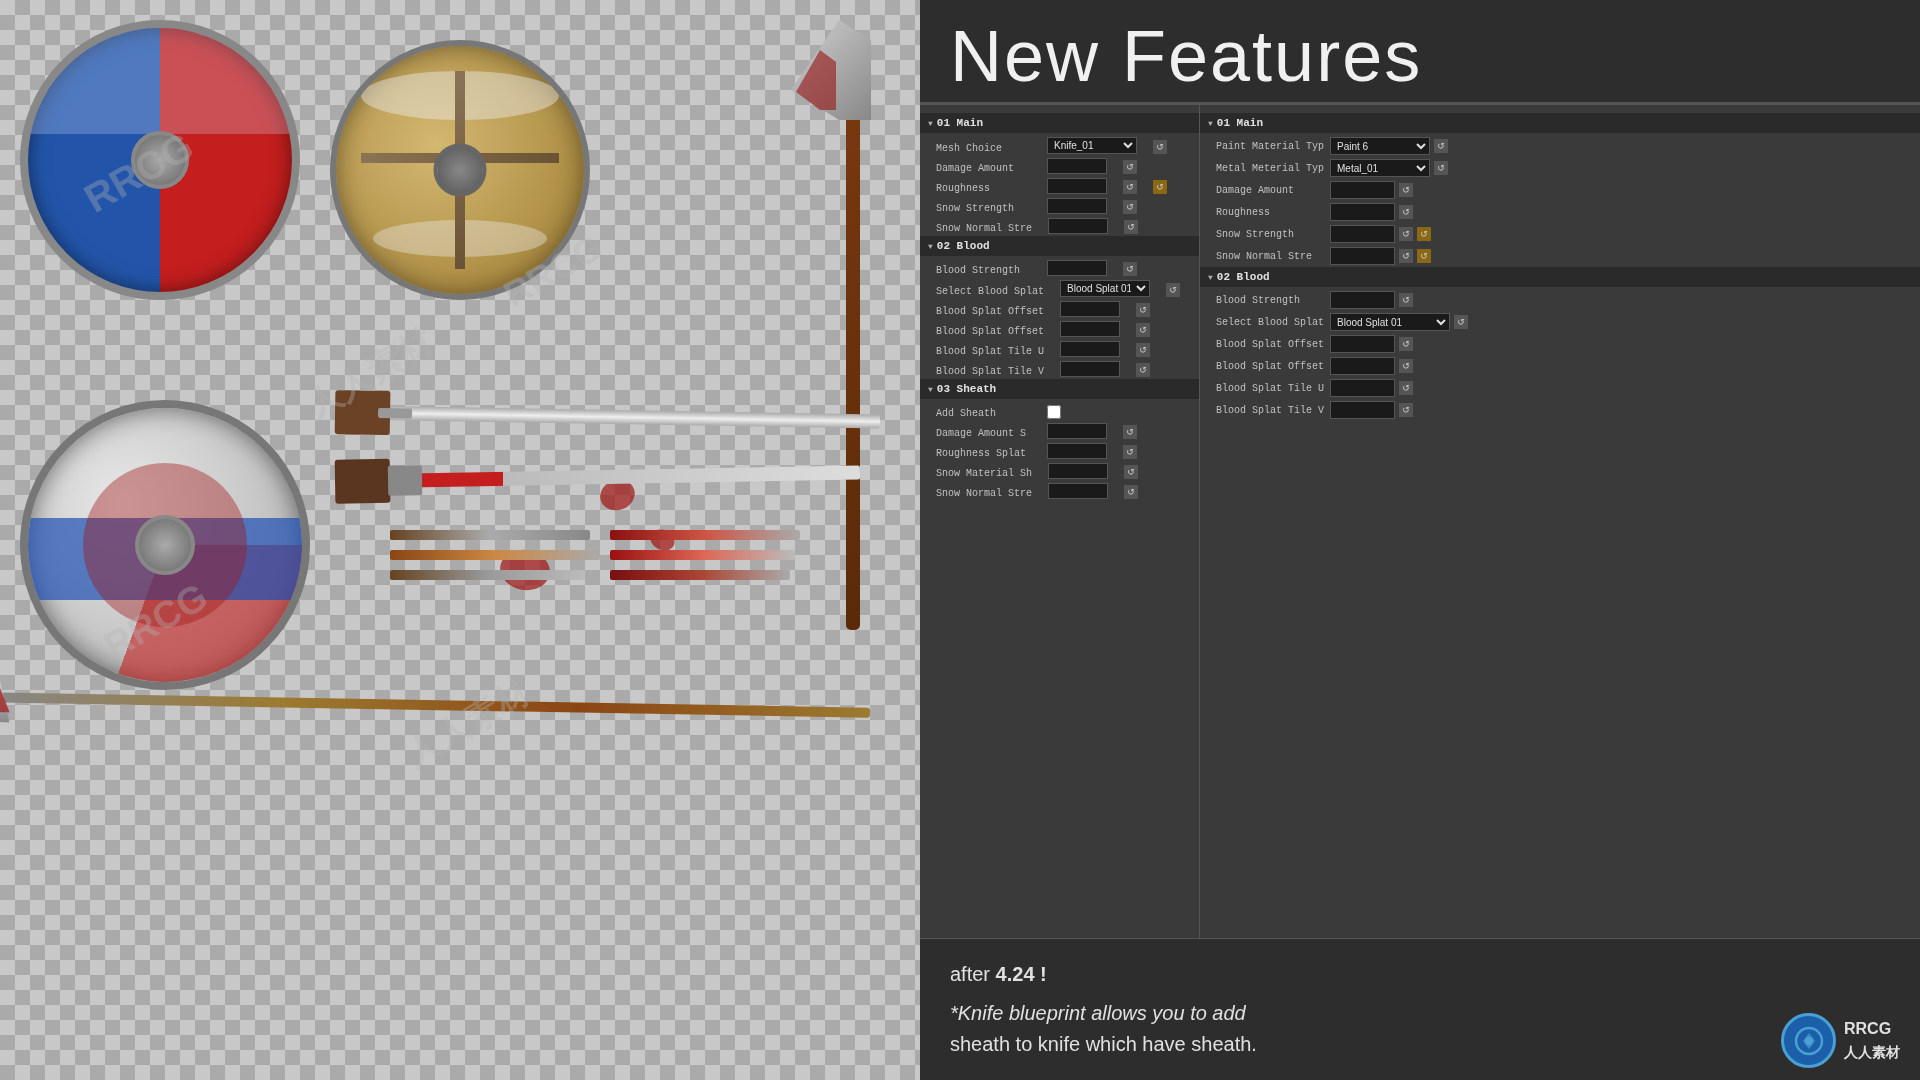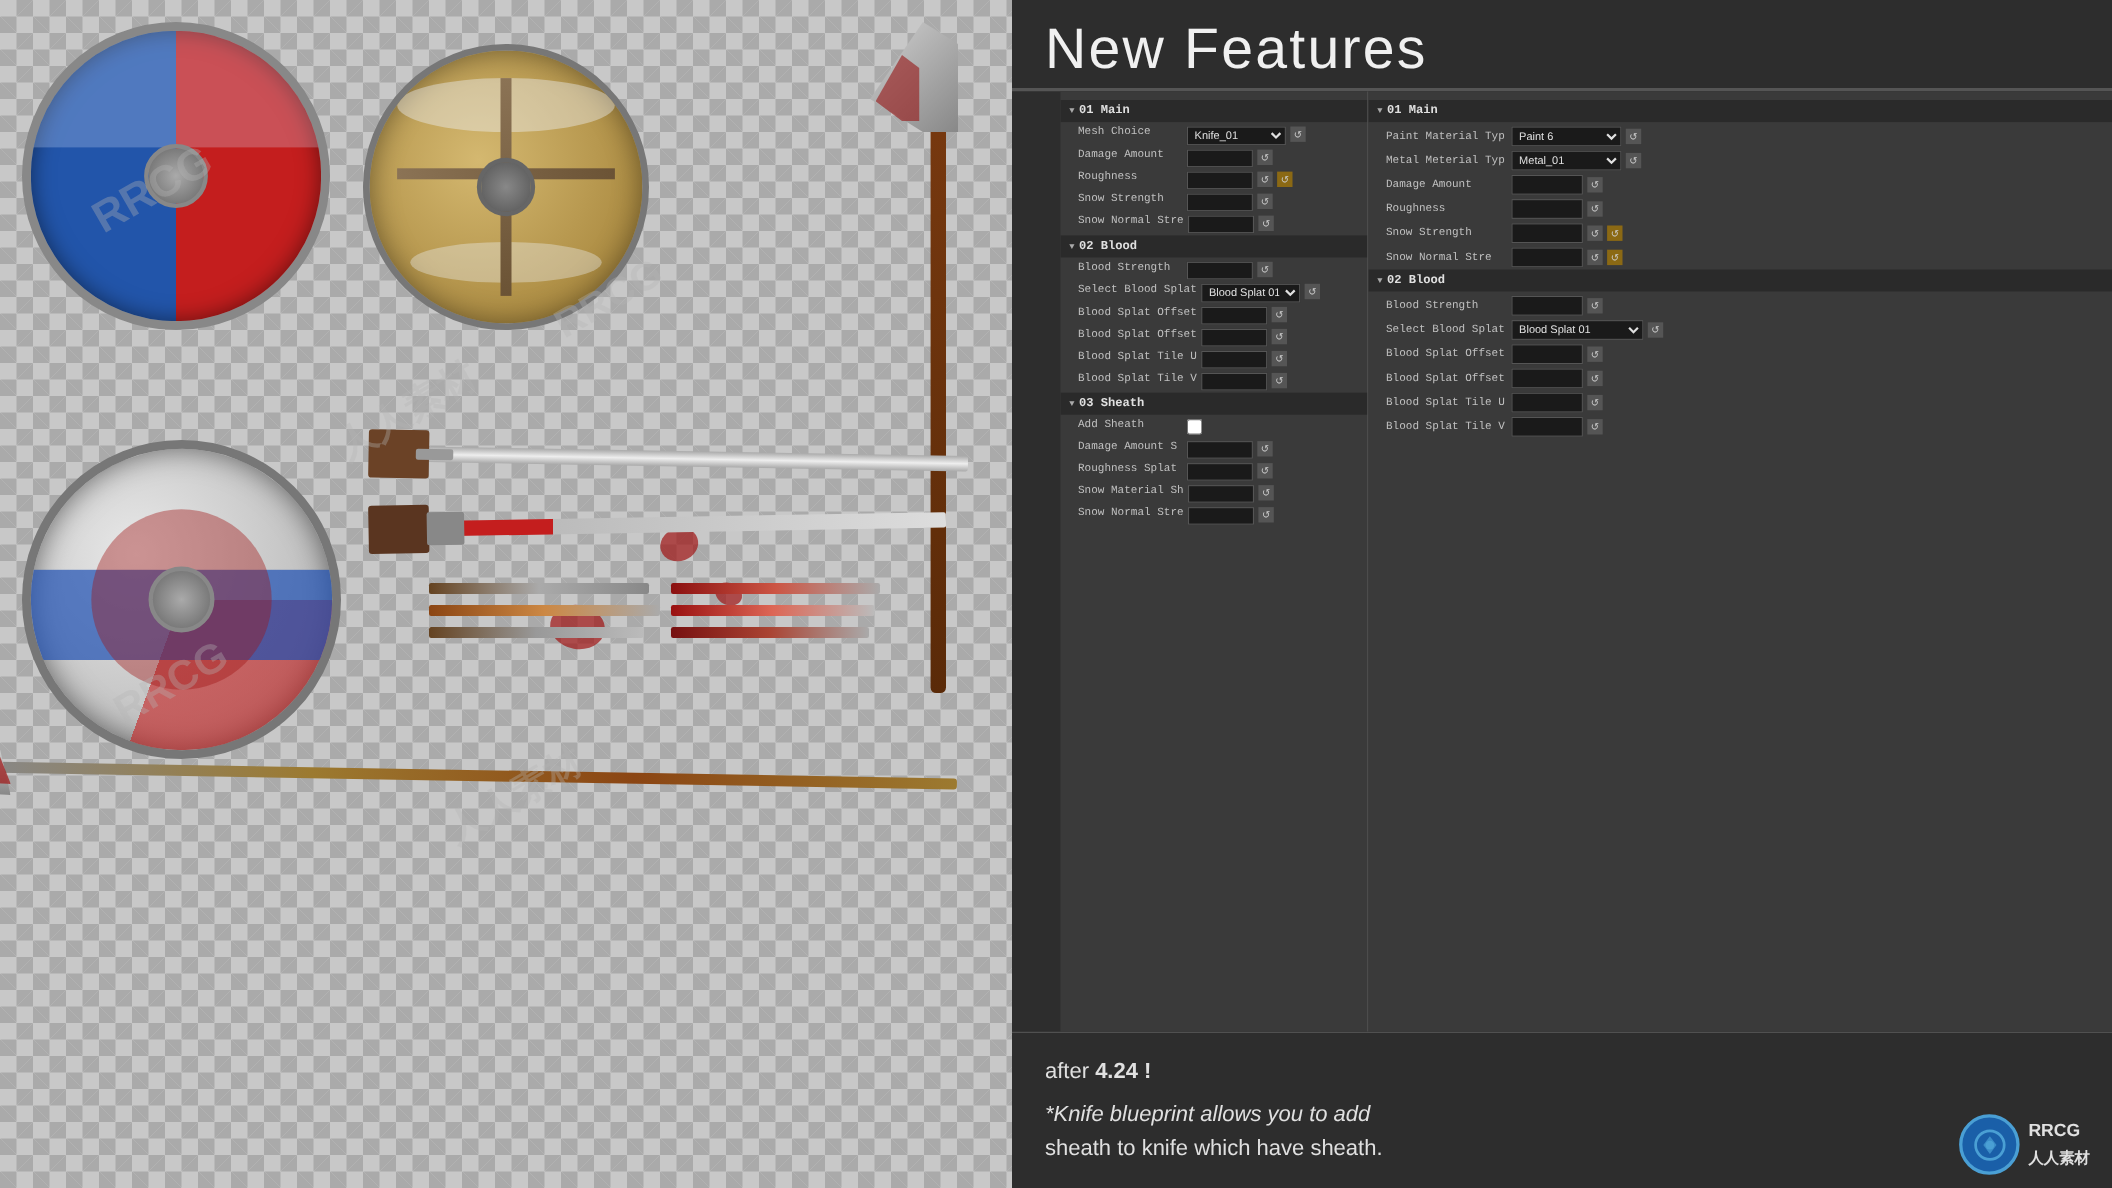--- a/index.html
+++ b/index.html
@@ -48,32 +48,31 @@
     }
 
     
     .title-area {
       background: #2d2d2d;
       padding: 15px 30px 5px 30px;
       border-bottom: 3px solid #555;
     }
 
     .title-area h1 {
-      font-size: 52px;
+      font-size: 72px;
       color: #f0f0f0;
       font-weight: 300;
       letter-spacing: 2px;
     }
 
     
     .ui-panels {
       display: flex;
       flex: 1;
       overflow: hidden;
-      padding-left: 44px;
     }
 
     
     .blueprint-panel {
       width: 280px;
       background: #3a3a3a;
       padding: 8px 0;
       font-family: 'Courier New', monospace;
       font-size: 11px;
       color: #d0d0d0;
@@ -95,23 +94,23 @@
     }
 
     .section-header::before {
       content: '▼';
       font-size: 8px;
       color: #aaa;
     }
 
     .property-row {
       display: flex;
-      align-items: flex-start;
+      align-items: flex-end;
       padding: 2px 8px 2px 16px;
-      gap: 4px;
+      gap: 16px;
       min-height: 20px;
     }
 
     .property-label {
       color: #c0c0c0;
       font-size: 10px;
       min-width: 95px;
       flex-shrink: 0;
     }
 

